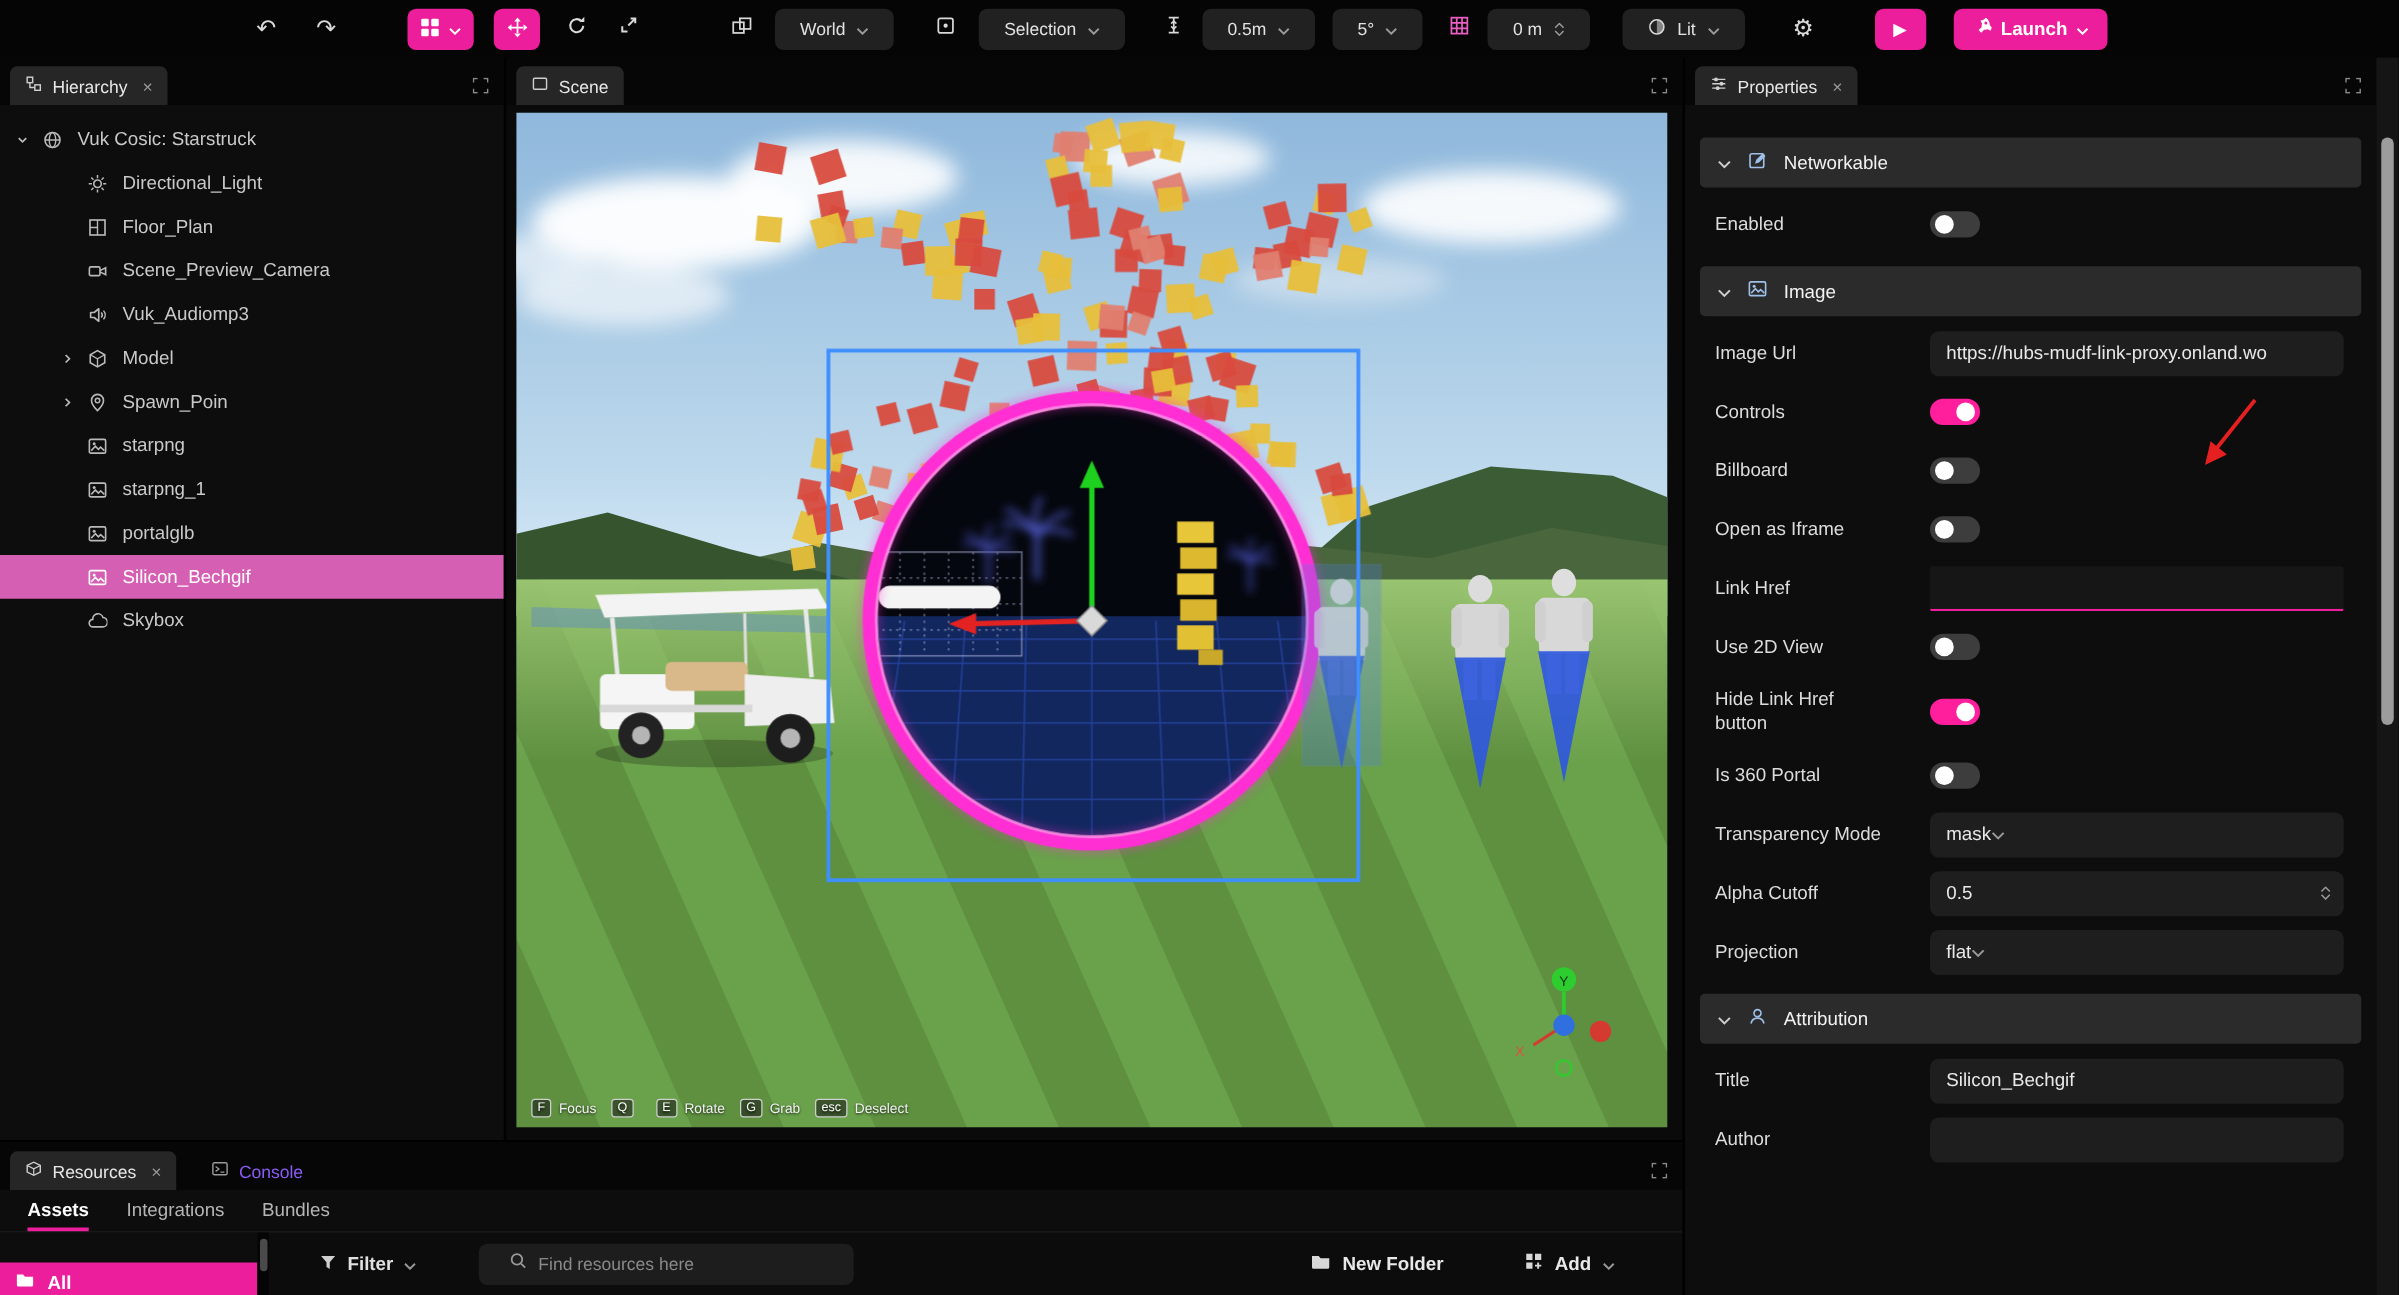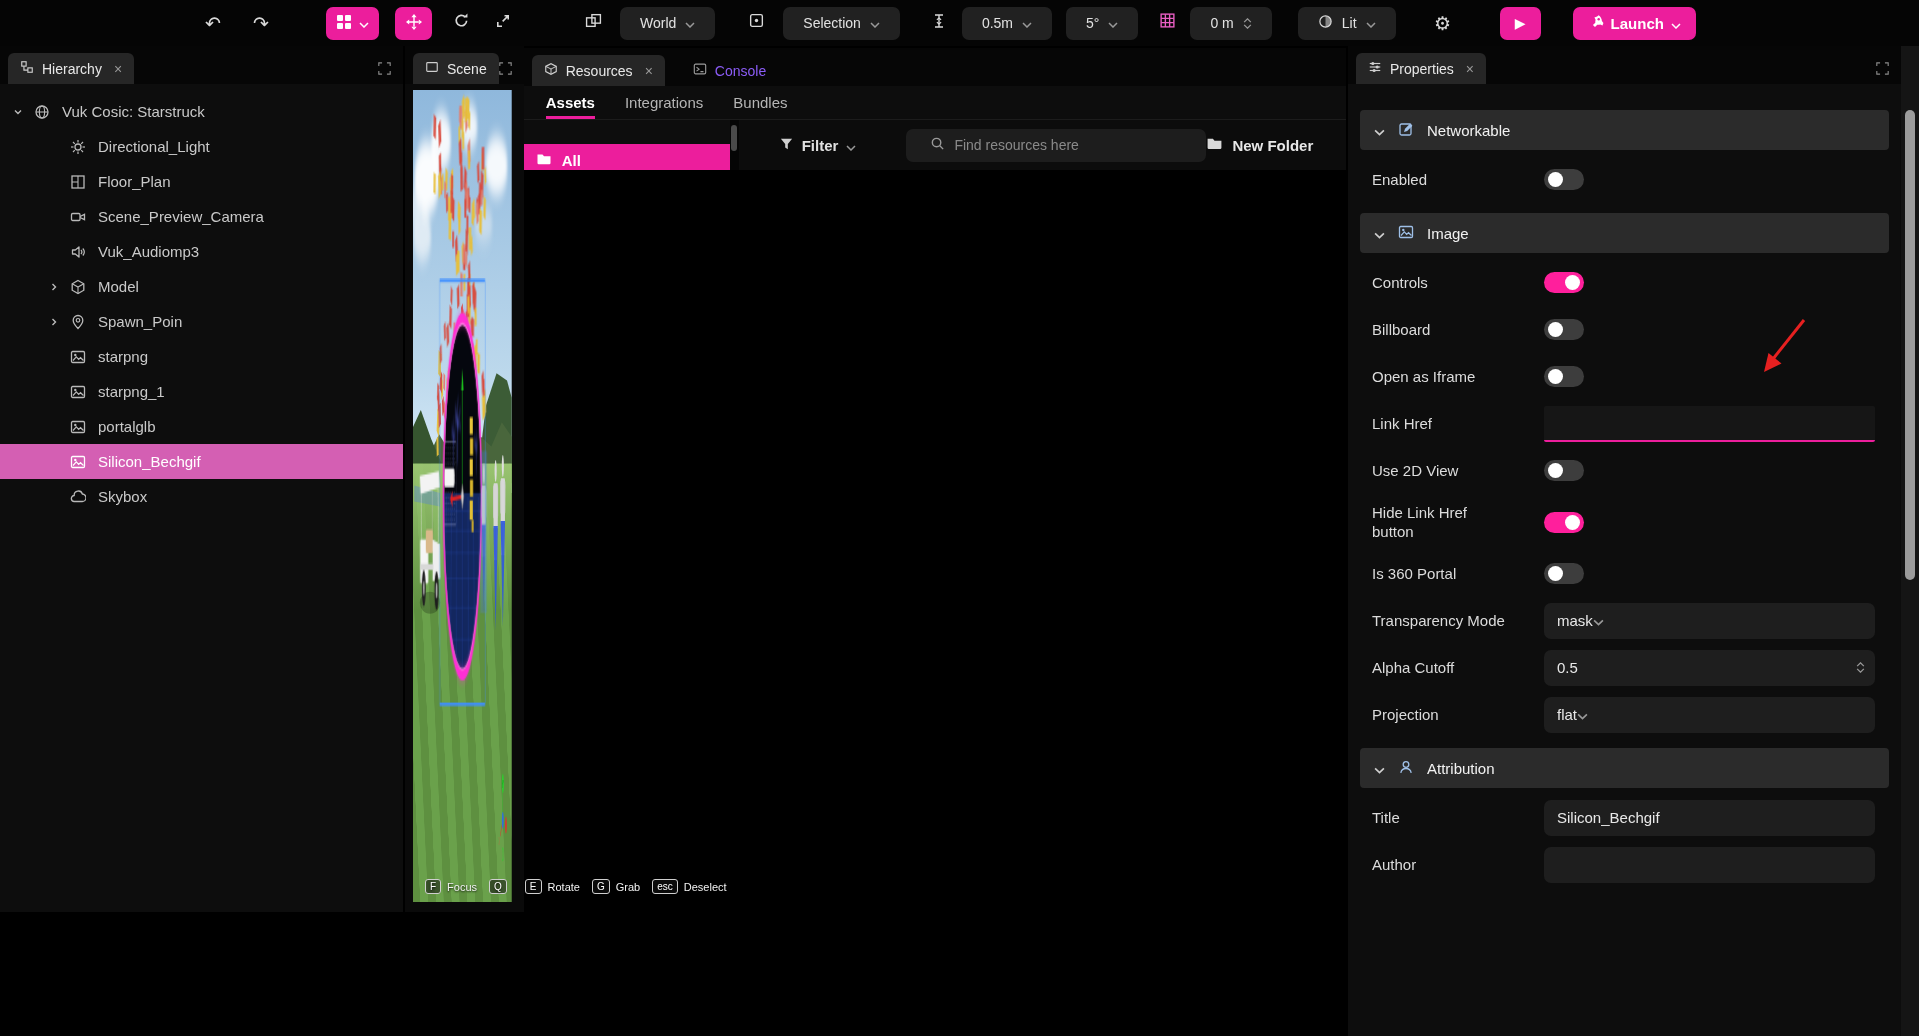--- a/index.html
+++ b/index.html
@@ -19,21 +19,21 @@
   .tb-accent{background:var(--accent);border:none;color:#fff;height:33px;border-radius:7px;
     display:inline-flex;align-items:center;justify-content:center;gap:7px;padding:0 10px;cursor:pointer}
   .tb-dd{background:#212121;height:33px;border-radius:7px;display:inline-flex;align-items:center;
     gap:9px;padding:0 20px;color:#e2e2e2;font-size:14px;cursor:pointer}
   .tb-launch{padding:0 15px;font-weight:700;font-size:15px}
   .uni{line-height:1}
   .stepchevs{display:inline-flex;flex-direction:column;gap:1px}
 
   
   .main{flex:1;display:flex;min-height:0}
-  .left-stack{width:1346px;flex:none;display:flex;flex-direction:row}
+  .left-stack{width:1346px;flex:none;display:flex;flex-direction:column}
   .upper{height:866px;flex:none;display:flex;min-height:0}
 
   
   .ptabs{height:38px;flex:none;display:flex;align-items:flex-end;background:var(--tabbar);padding-left:8px}
   .tab{height:31px;display:flex;align-items:center;gap:8px;padding:0 12px;border-radius:6px 6px 0 0;
     font-size:14px;cursor:pointer;color:#8b5cf6}
   .tab.active{background:#262626;color:#e8e8e8}
   .tab .close{margin-left:4px;color:#9a9a9a;font-size:14px}
   .tabbar-spacer{flex:1}
   .expand{margin:0 12px 9px 0;display:inline-flex;cursor:pointer}
@@ -237,21 +237,21 @@
     </div>
 
     <button class="tb-icon" style="margin-left:30px">
         <span class="uni">⚙</span>
       </button>
 
     <button class="tb-accent" style="margin-left:40px;width:41px">
         <span class="uni" style="font-size:14px">▶</span>
       </button>
 
-    <button class="tb-accent tb-launch" style="margin-left:32px">
+    <button class="tb-accent tb-launch" style="margin-left:22px">
       <span><svg width="16" height="16" viewBox="0 0 16 16">
             <path fill="#fff" d="M10.6 1.2c1.9 1.1 3.2 3.4 3.3 5.9l1.5 1.8-.9 2.7-2.3-1.2c-.9.3-1.9.4-2.9.3l-2.3 2.4-2.1-2.1 2.4-2.3c-.1-1 0-2 .3-2.9L6.4 3.5l2.7-.9z"></path>
             <circle cx="10.7" cy="5.3" r="1.2" fill="#ec1e9c"></circle>
           </svg></span>
       <span>Launch</span>
       <span><svg width="10" height="6" viewBox="0 0 10 6">
             <path d="M1 1l4 4 4-4" stroke="#fff" fill="none" stroke-width="1.5"></path>
           </svg></span>
     </button>
   </header>
@@ -913,20 +913,26 @@
                 <path d="M1 1l4 4 4-4" stroke="#cfcfcf" fill="none" stroke-width="1.5"></path>
               </svg></span>
           <span><svg width="16" height="16" viewBox="0 0 16 16">
                 <rect x="1.5" y="2.5" width="13" height="11" rx="1.2" fill="none" stroke="#9fc0e8" stroke-width="1.3"></rect>
                 <circle cx="5.3" cy="6" r="1.2" fill="#9fc0e8"></circle>
                 <path d="M3 11.5l3.3-3.6 2.4 2.6 1.8-1.8 3 2.8" fill="none" stroke="#9fc0e8" stroke-width="1.2"></path>
               </svg></span>
           <span>Image</span>
         </div>
 
+        <div class="prow">
+          <span class="plabel">Image Url</span>
+          <div class="pctrl">
+              <input class="pinput" type="text" value="https://hubs-mudf-link-proxy.onland.wo" style="">
+            </div>
+        </div>
 
         <div class="prow">
           <span class="plabel">Controls</span>
           <div class="pctrl">
               <span class="toggle on"></span>
             </div>
         </div>
 
         <div class="prow">
           <span class="plabel">Billboard</span>

